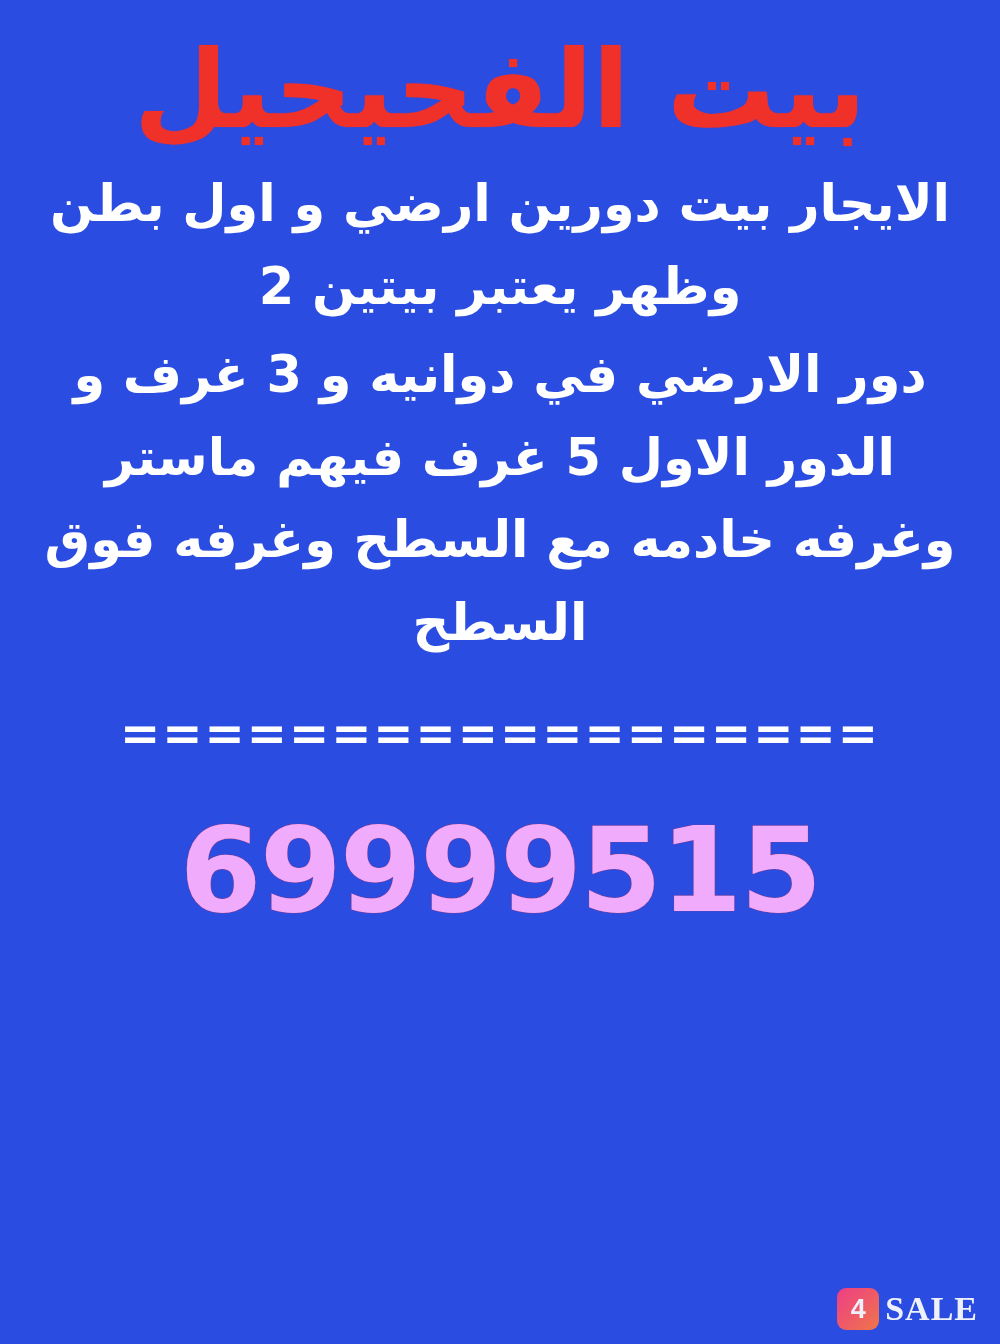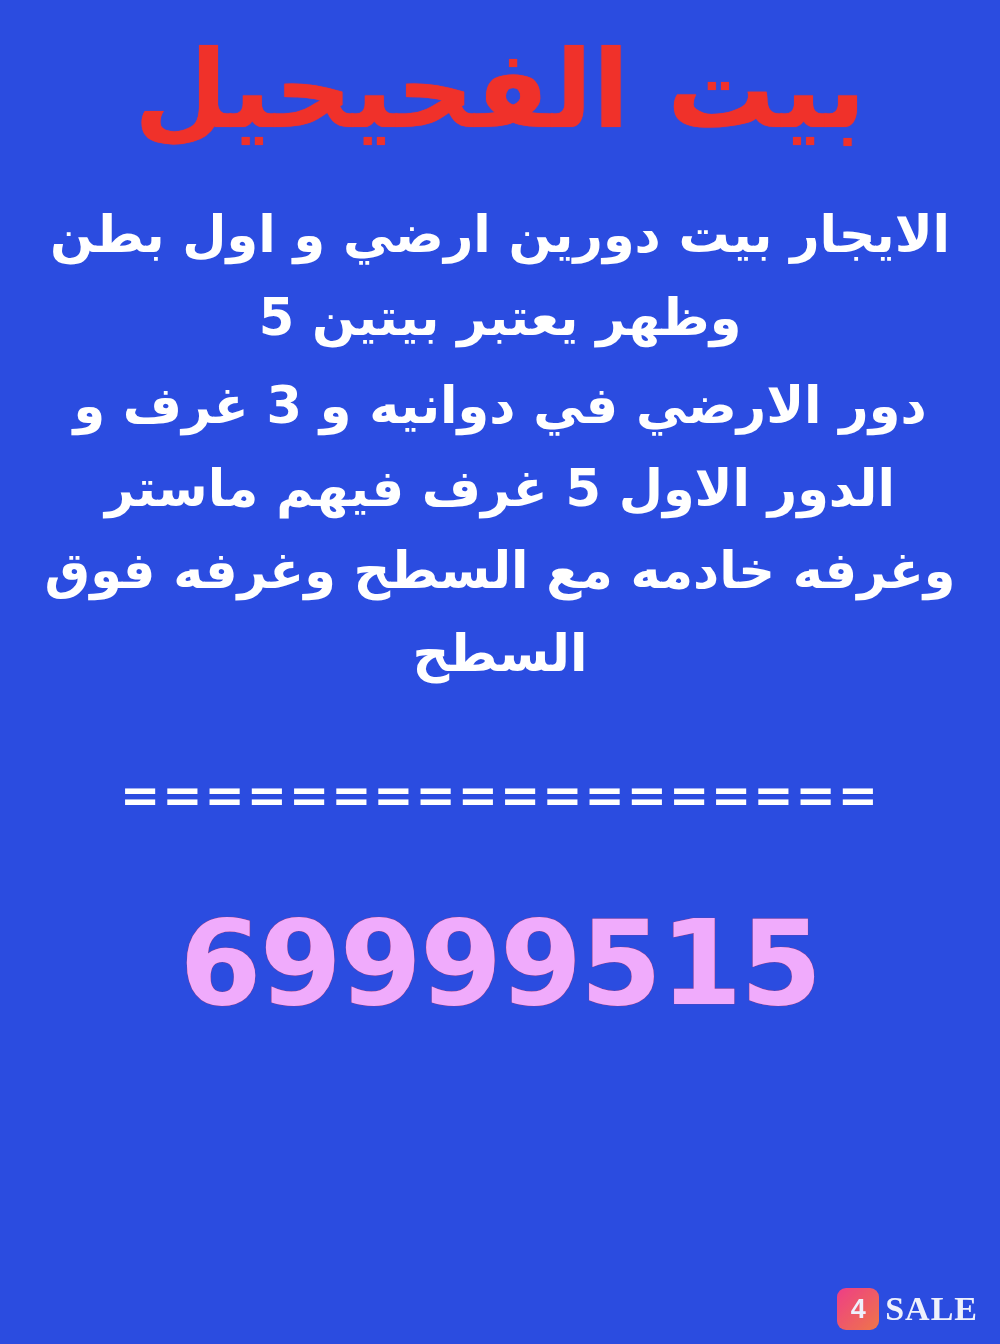--- a/index.html
+++ b/index.html
@@ -17,21 +17,20 @@
   .ad {
     width: 1000px;
     height: 1344px;
     background: #2b4ce0;
     box-sizing: border-box;
     padding: 18px 30px 0 30px;
     display: flex;
     flex-direction: column;
     align-items: center;
     position: relative;
-    gap: 31px;
   }
   .headline {
     color: #f0312a;
     font-size: 108px;
     font-weight: bold;
     line-height: 1.25;
     text-align: center;
     letter-spacing: -1px;
     margin: 4px 0 6px 0;
     direction: rtl;
@@ -105,21 +104,21 @@
   }
 </style>
 </head>
 <body>
 
 <div class="ad">
 
   <div class="headline">بيت الفحيحيل</div>
 
   <div class="body-text">
-    <p class="para">الايجار بيت دورين ارضي و اول بطن وظهر يعتبر بيتين 5</p>
+    <p class="para">الايجار بيت دورين ارضي و اول بطن وظهر يعتبر بيتين 2</p>
     <p class="para">دور الارضي في دوانيه و 3 غرف و الدور الاول 5 غرف فيهم ماستر وغرفه خادمه مع السطح وغرفه فوق السطح</p>
   </div>
 
   <div class="divider">==================</div>
 
 
   <div class="phone">69999515</div>
 
   <div class="watermark">
     <span class="wm-text">SALE</span>

